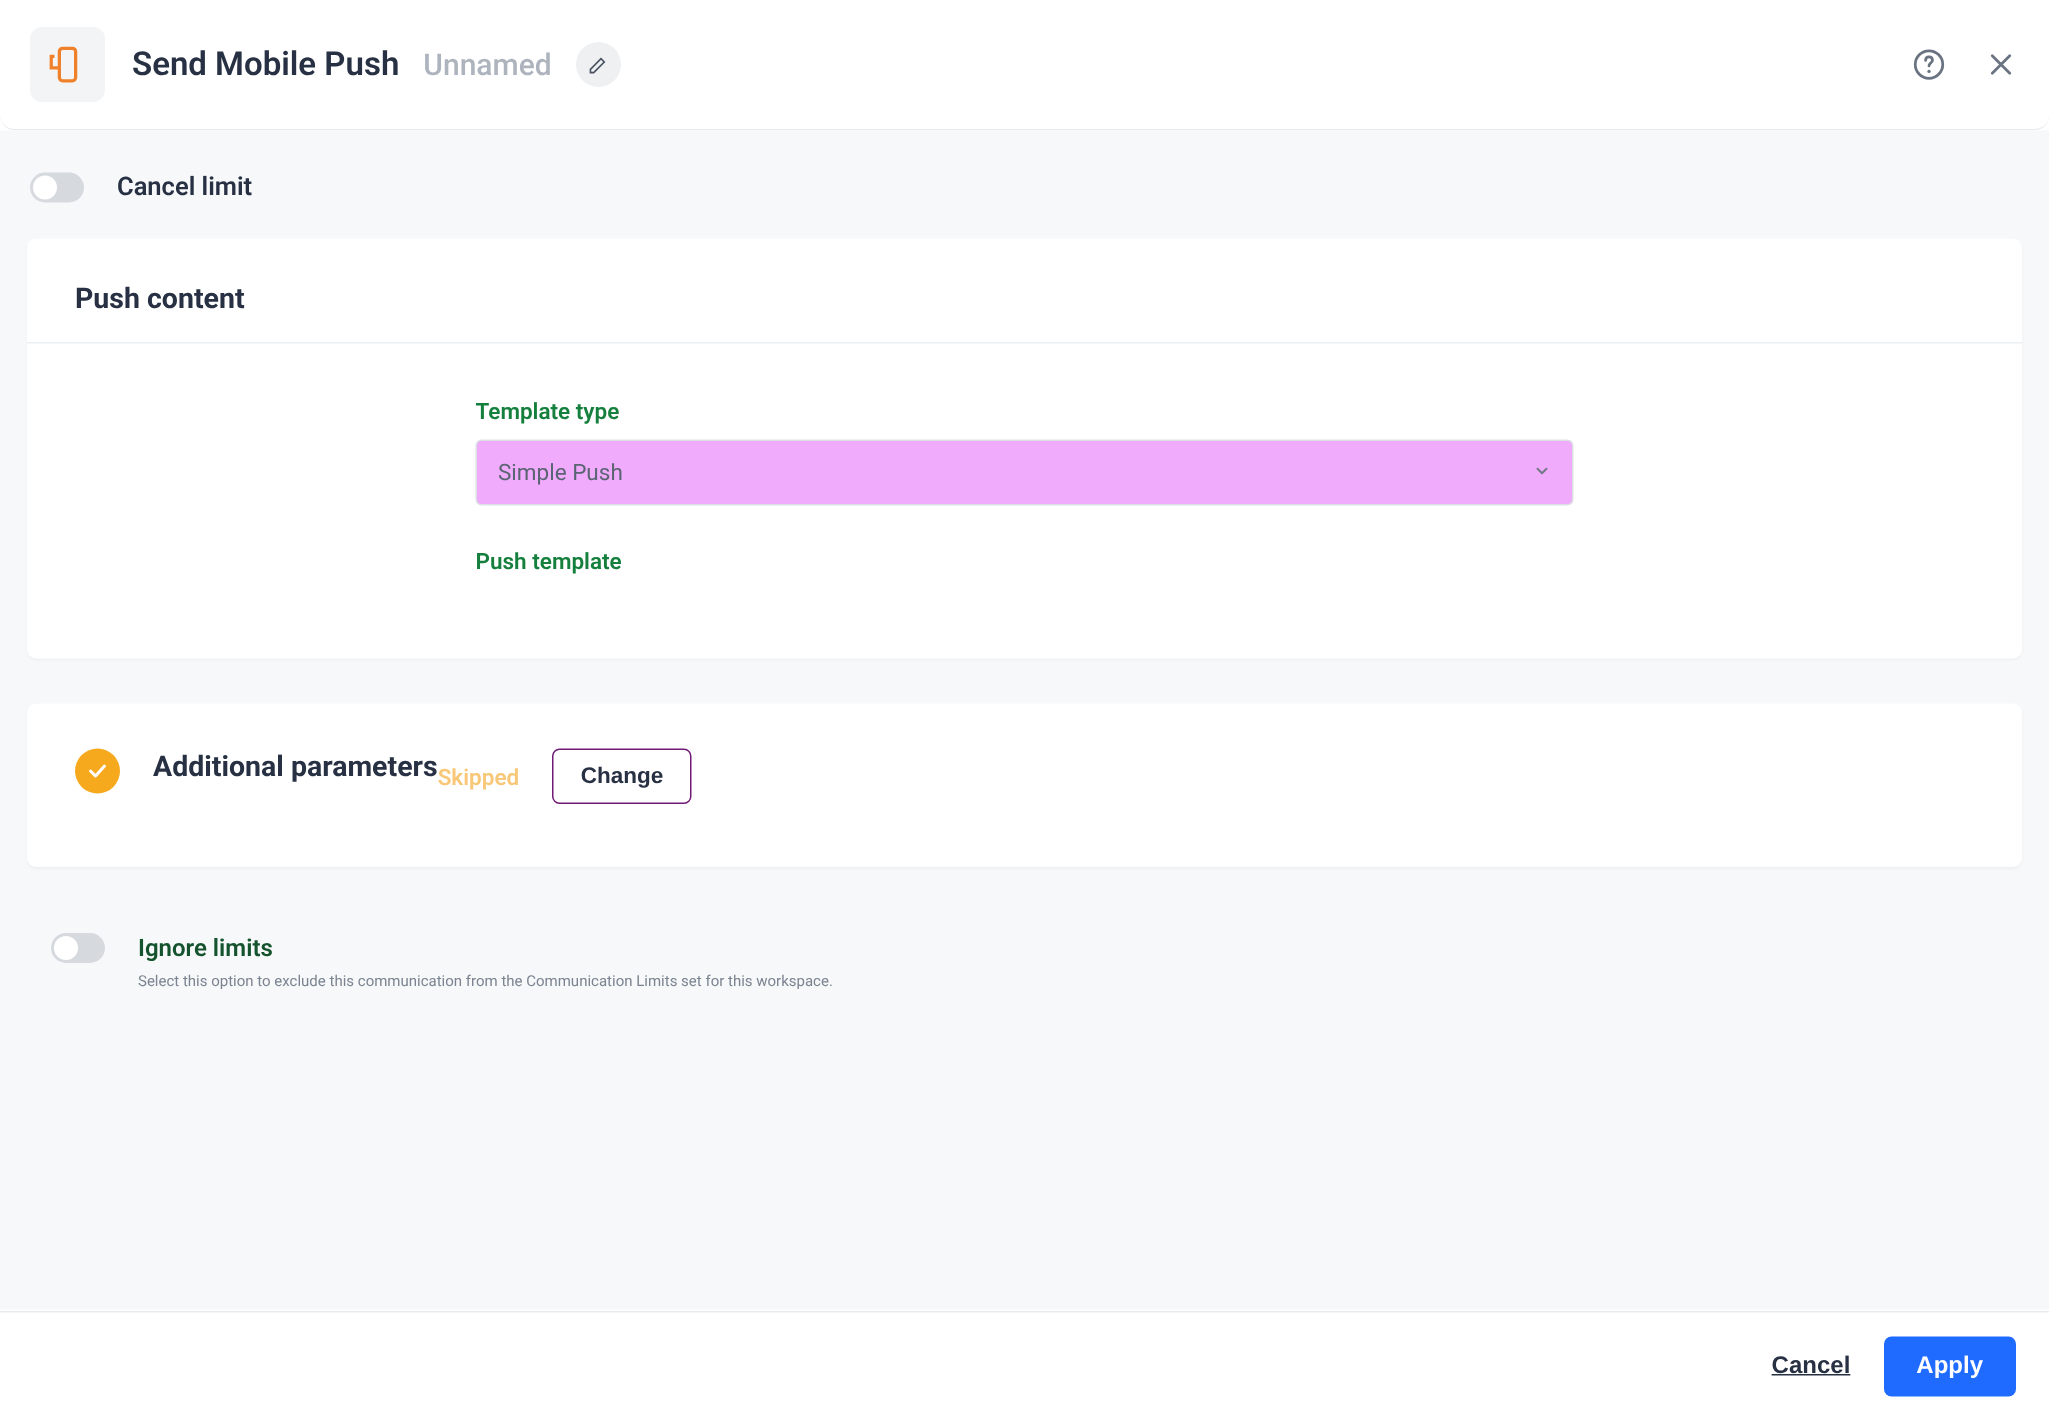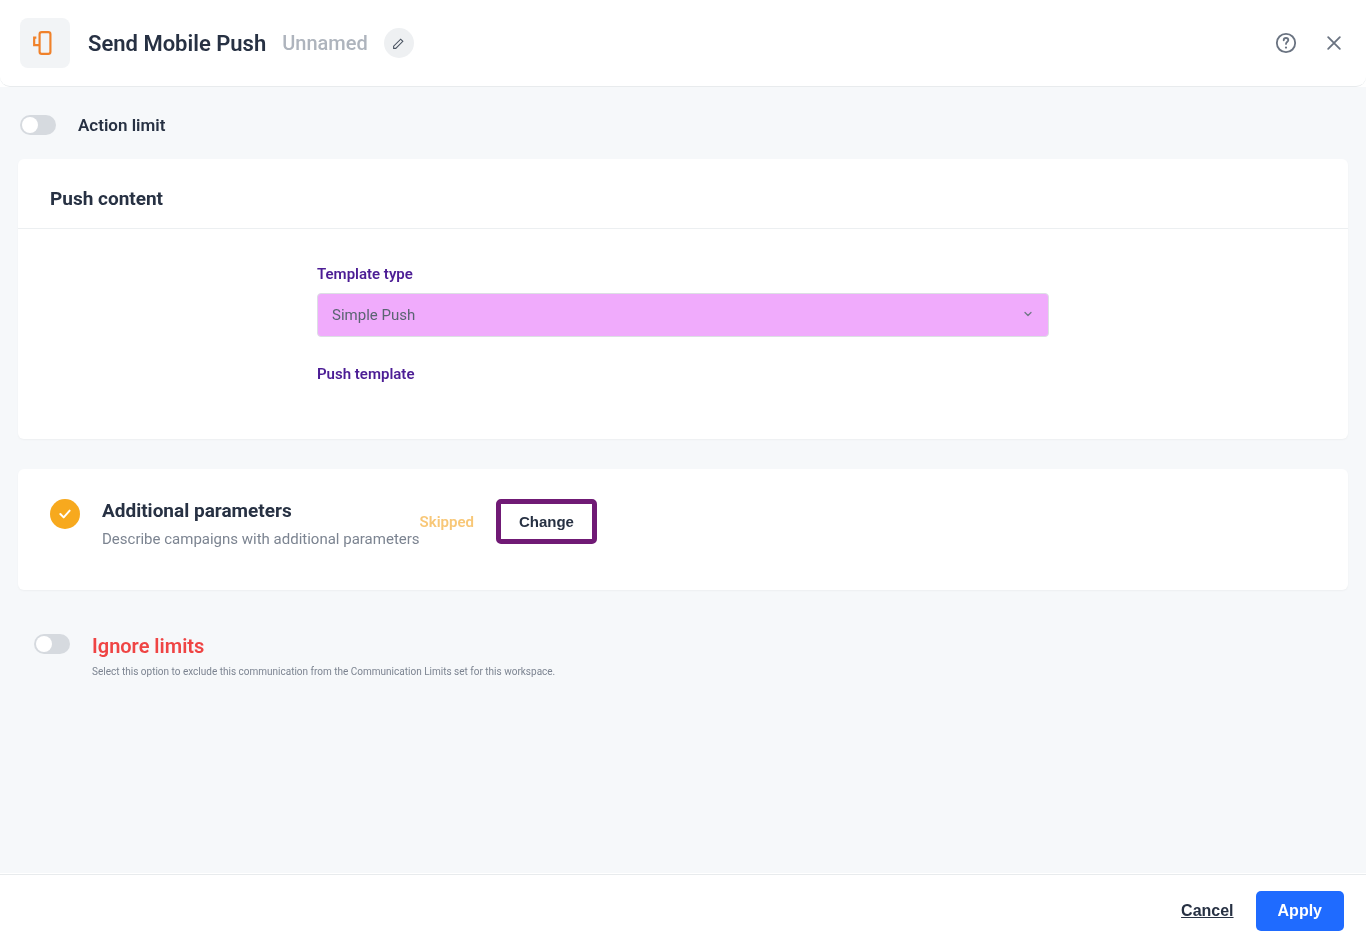--- a/index.html
+++ b/index.html
@@ -157,21 +157,21 @@
     }
 
     .form-group {
       margin: 0 auto 28px;
       width: 732px;
     }
 
     .form-label {
       font-size: 15px;
       font-weight: 600;
-      color: #4c1d95;
+      color: #15803d;
       display: block;
       margin-bottom: 10px;
     }
 
     .select {
       width: 100%;
       height: 44px;
       border: 1px solid #dcdfe4;
       border-radius: 4px;
       background: #f0abfc;
@@ -235,21 +235,21 @@
       gap: 22px;
     }
 
     .skipped {
       color: #f8c777;
       font-weight: 600;
       font-size: 15px;
     }
 
     .change-btn {
-      border: 5px solid #701a75;
+      border: 1px solid #701a75;
       background: #ffffff;
       padding: 9px 18px;
       border-radius: 5px;
       font-size: 15px;
       font-weight: 600;
       color: #273143;
       cursor: pointer;
     }
 
     
@@ -260,23 +260,23 @@
       padding: 20px 34px;
     }
 
     .ignore-text {
       display: flex;
       flex-direction: column;
       gap: 8px;
     }
 
     .ignore-label {
-      font-size: 20px;
-      font-weight: 600;
-      color: #ef4444;
+      font-size: 16px;
+      font-weight: 600;
+      color: #14532d;
     }
 
     .ignore-desc {
       font-size: 10px;
       color: #7c8491;
     }
 
     
     .footer {
       position: fixed;
@@ -349,21 +349,21 @@
         <path d="M5 5 L19 19 M19 5 L5 19" stroke="#6a7381" stroke-width="2.2" stroke-linecap="round"></path>
       </svg>
     </div>
   </div>
 </div>
 
 <div class="body">
 
   <div class="limit-row">
     <div class="toggle"></div>
-    <div class="limit-label">Action limit</div>
+    <div class="limit-label">Cancel limit</div>
   </div>
 
   <div class="card">
     <div class="card-header">
       <div class="card-title">Push content</div>
     </div>
     <div class="card-body">
 
       <div class="form-group">
         <label class="form-label">Template type</label>
@@ -386,21 +386,20 @@
 
   <div class="params-card">
     <div class="params-left">
       <div class="check-badge">
         <svg width="16" height="16" viewBox="0 0 24 24" fill="none">
           <path d="M5 12 L10 17 L19 7" stroke="#ffffff" stroke-width="3" stroke-linecap="round" stroke-linejoin="round"></path>
         </svg>
       </div>
       <div>
         <div class="params-title">Additional parameters</div>
-        <div class="params-desc">Describe campaigns with additional parameters</div>
       </div>
     </div>
     <div class="params-right">
       <span class="skipped">Skipped</span>
       <button class="change-btn">Change</button>
     </div>
   </div>
 
   <div class="ignore-row">
     <div class="toggle"></div>

